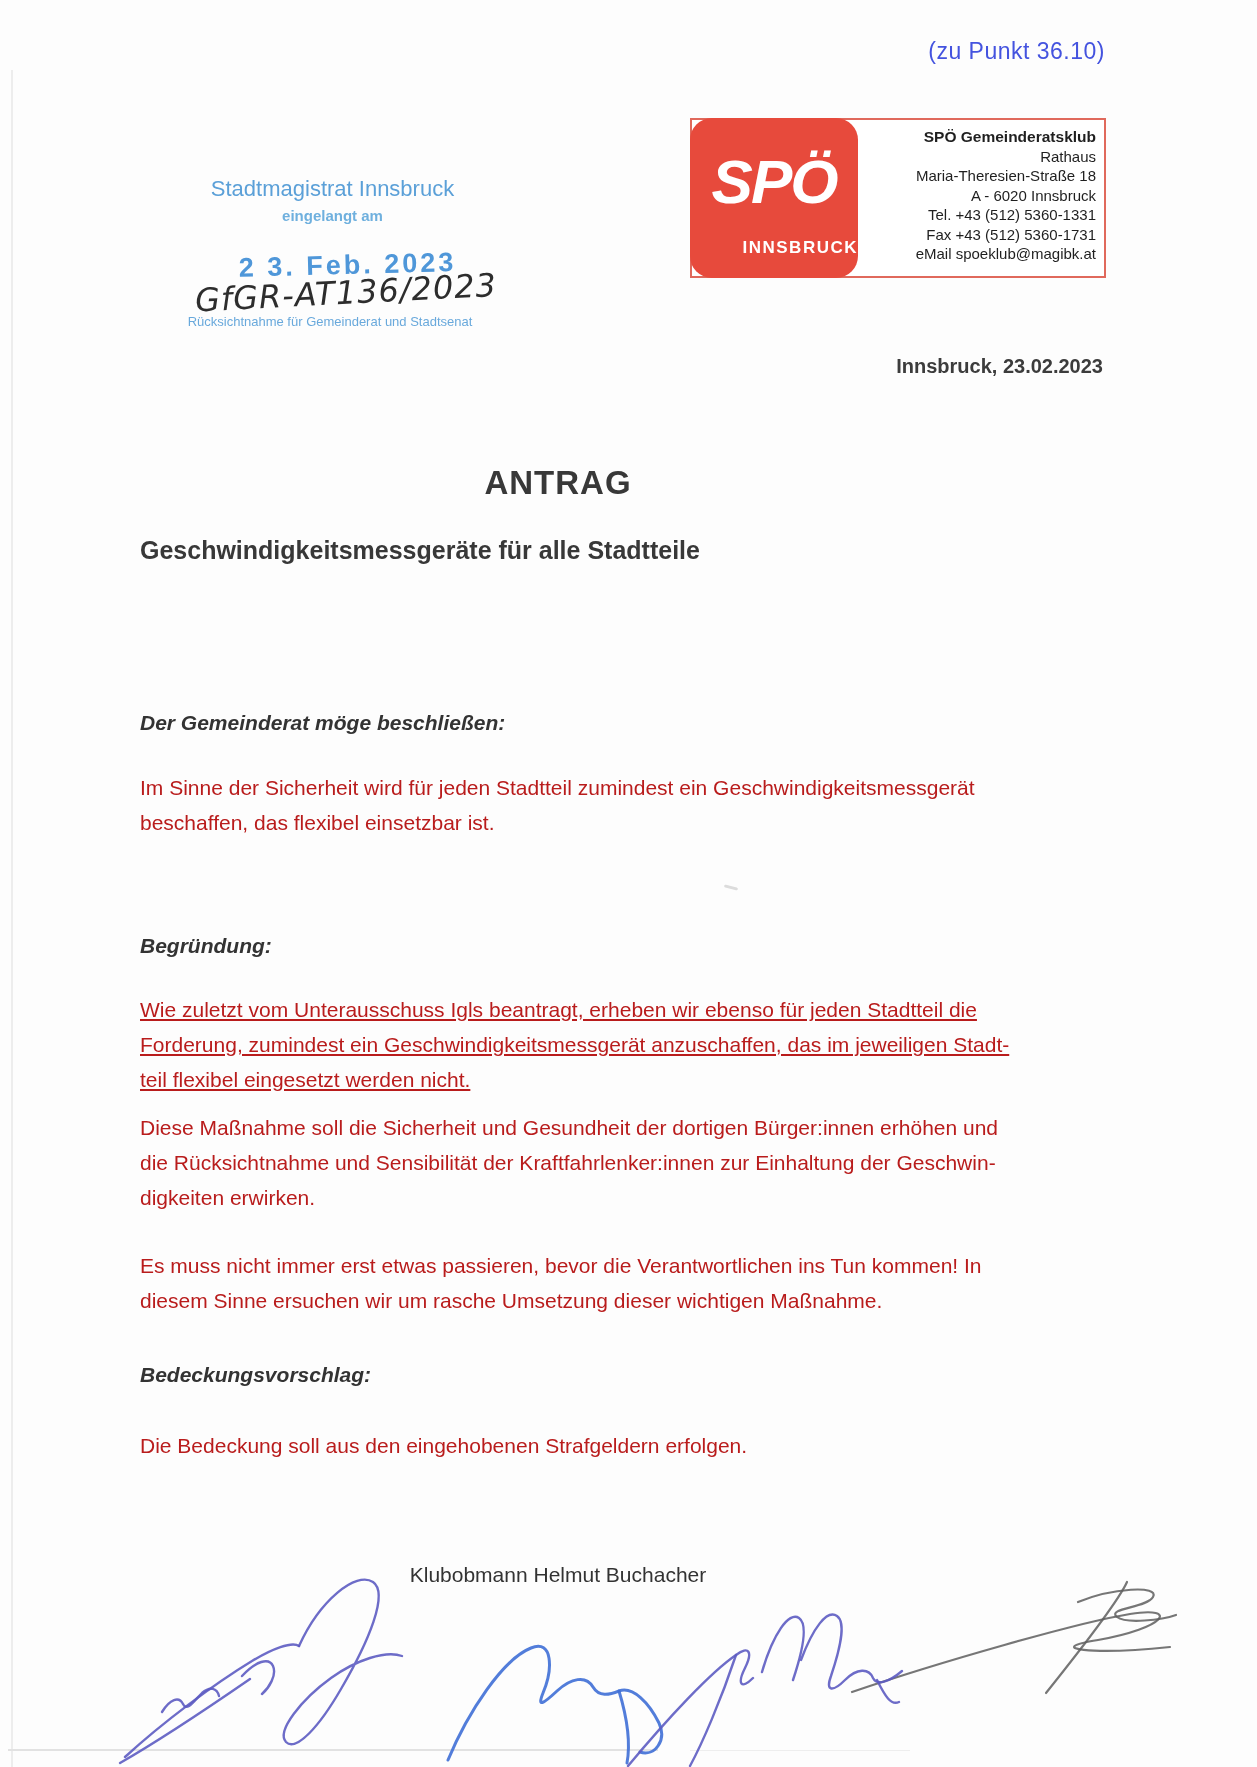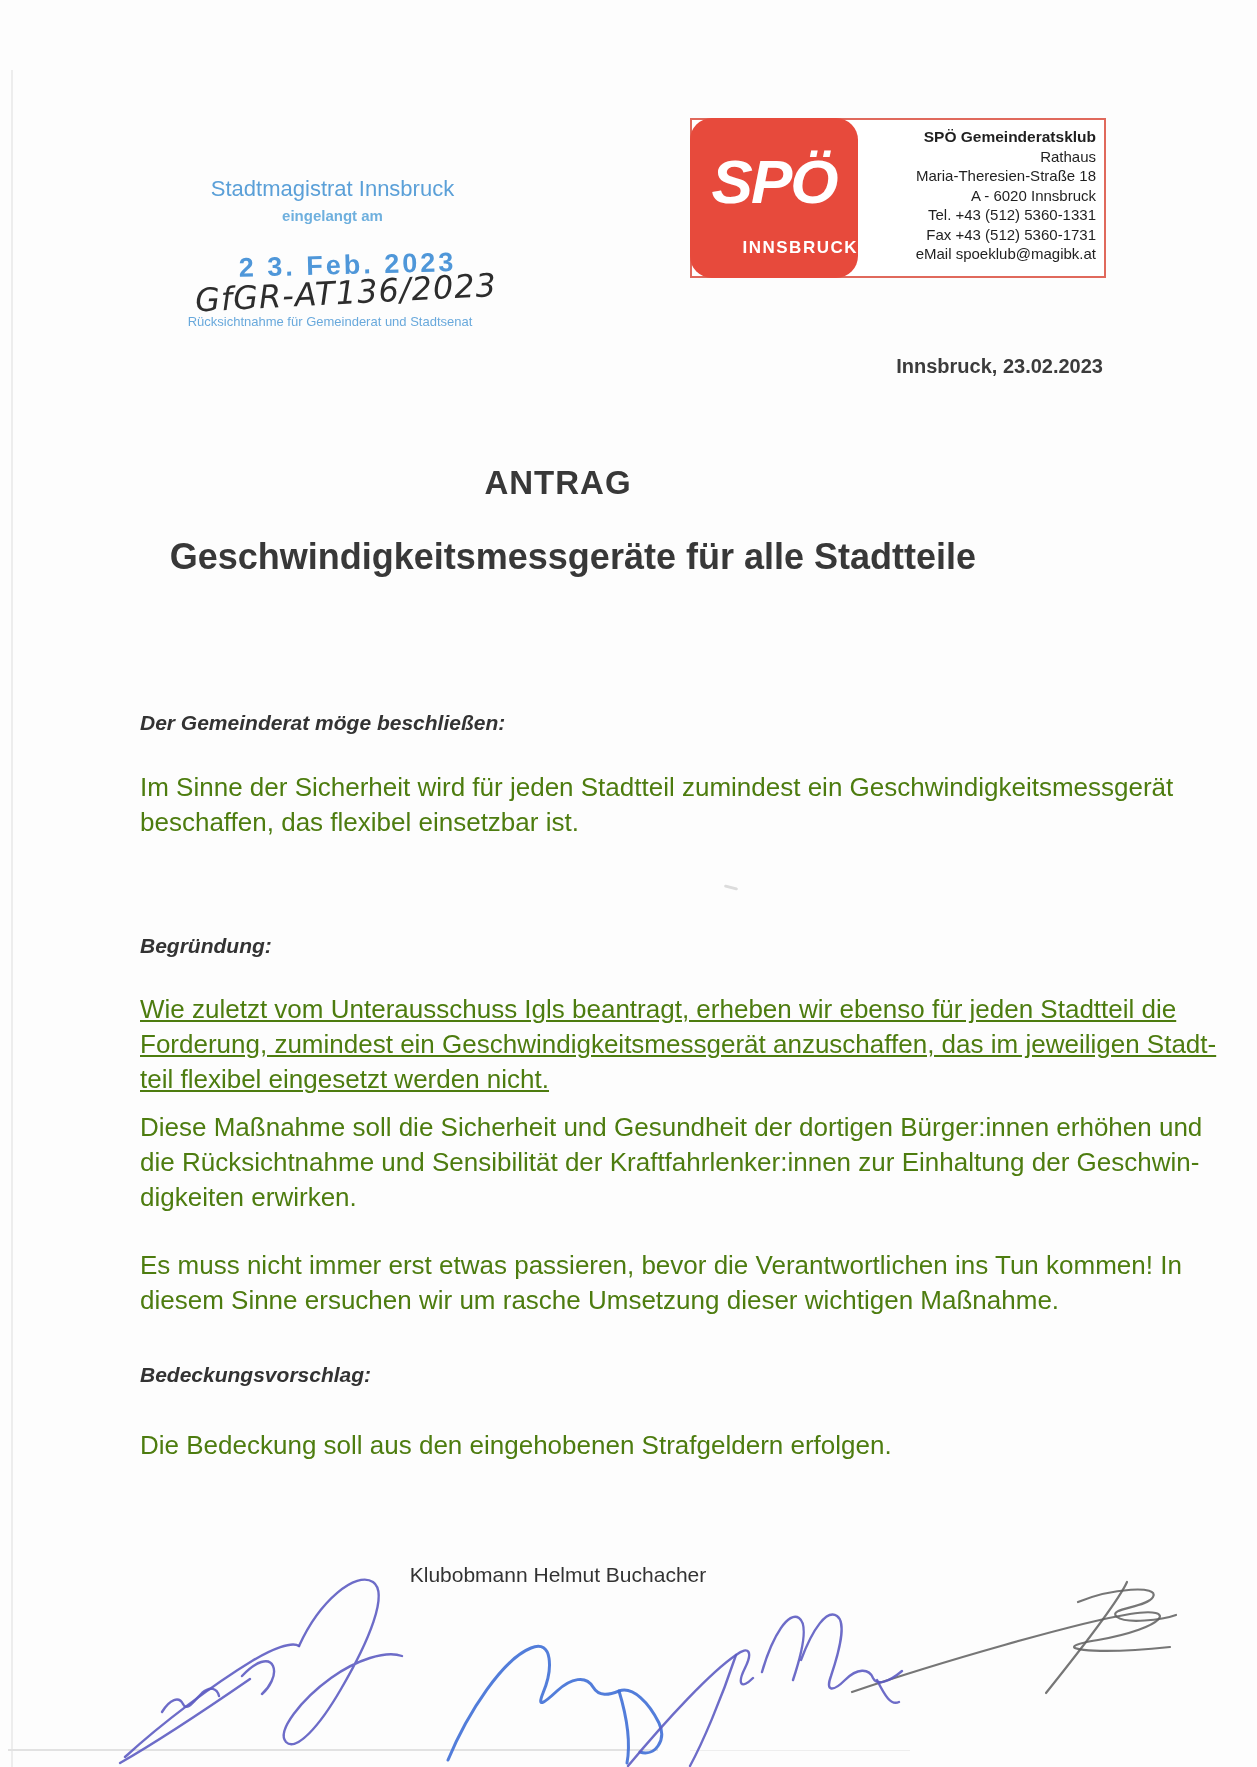--- a/index.html
+++ b/index.html
@@ -62,33 +62,33 @@
   .dateline{
     position:absolute;left:690px;top:355px;width:413px;
     text-align:right;font-size:20px;color:#3c3c3c;font-weight:bold;
   }
 
   .doc-title{
     position:absolute;left:140px;top:464px;width:836px;text-align:center;
     font-size:33px;font-weight:700;letter-spacing:1px;color:#383838;
   }
   .doc-subject{
-    position:absolute;left:140px;top:536px;width:836px;text-align:right;
-    font-size:36px;font-weight:700;color:#383838;
+    position:absolute;left:140px;top:536px;width:836px;text-align:left;
+    font-size:25px;font-weight:700;color:#383838;
   }
 
   .section-heading{
     position:absolute;left:140px;white-space:nowrap;
     font-size:21px;font-weight:700;font-style:italic;color:#333333;
   }
   .h-beschluss{top:711px;}
   .h-begruendung{top:934px;}
   .h-bedeckung{top:1363px;}
 
-  .para{position:absolute;left:140px;font-size:26px;line-height:35px;color:#4d7c0f;}
+  .para{position:absolute;left:140px;font-size:21px;line-height:35px;color:#b91c1c;}
   .pline{white-space:nowrap;}
   .p-beschluss{top:770px;}
   .p-begr-1{top:992px;text-decoration:underline;}
   .p-begr-2{top:1110px;}
   .p-begr-3{top:1248px;}
   .p-bedeckung{top:1428px;}
 
   .signature-name{
     position:absolute;left:140px;top:1563px;width:836px;text-align:center;
     font-size:21px;color:#333333;
@@ -102,20 +102,21 @@
 </head>
 <body>
 
 <div class="page">
 
   <div class="scan-edge-left"></div>
   <div class="scan-edge-bottom"></div>
   <div class="scan-edge-bottom2"></div>
   <div class="scan-mark"></div>
 
+  <div class="zu-punkt">(zu Punkt 36.10)</div>
 
   <div class="stamp-line stamp-1">Stadtmagistrat Innsbruck</div>
   <div class="stamp-line stamp-2">eingelangt am</div>
   <div class="stamp-line stamp-date">2 3. Feb. 2023</div>
   <div class="stamp-line stamp-ref">GfGR-AT136/2023</div>
   <div class="stamp-line stamp-office">Rücksichtnahme für Gemeinderat und Stadtsenat</div>
 
   <div class="letterhead">
     <div class="logo-box">
       <div class="logo-main">SPÖ</div>

